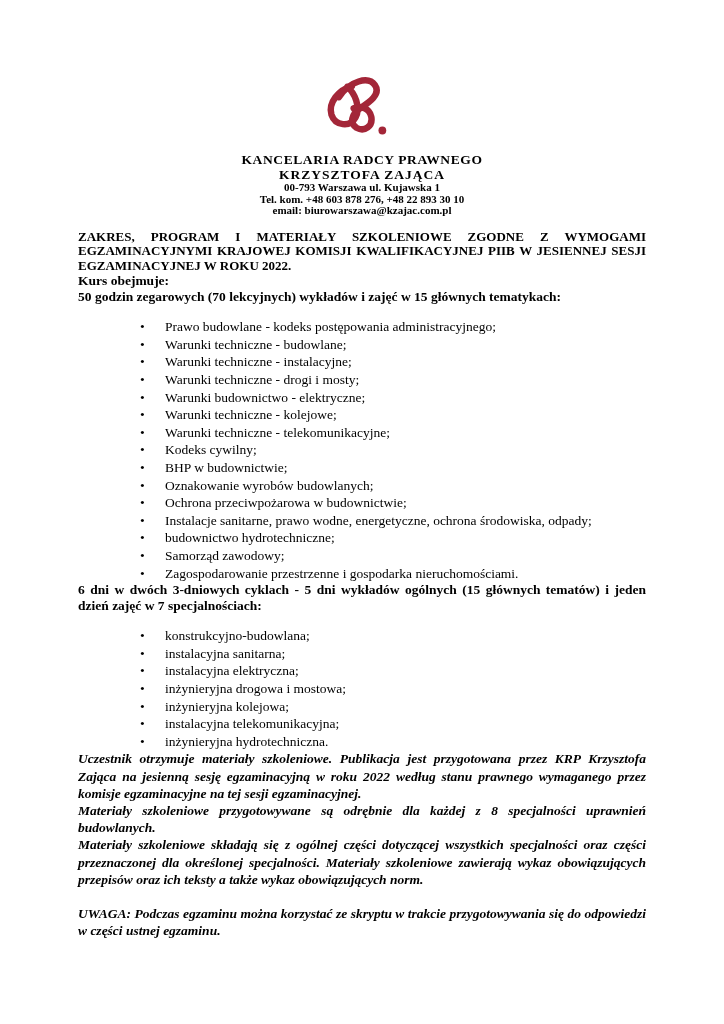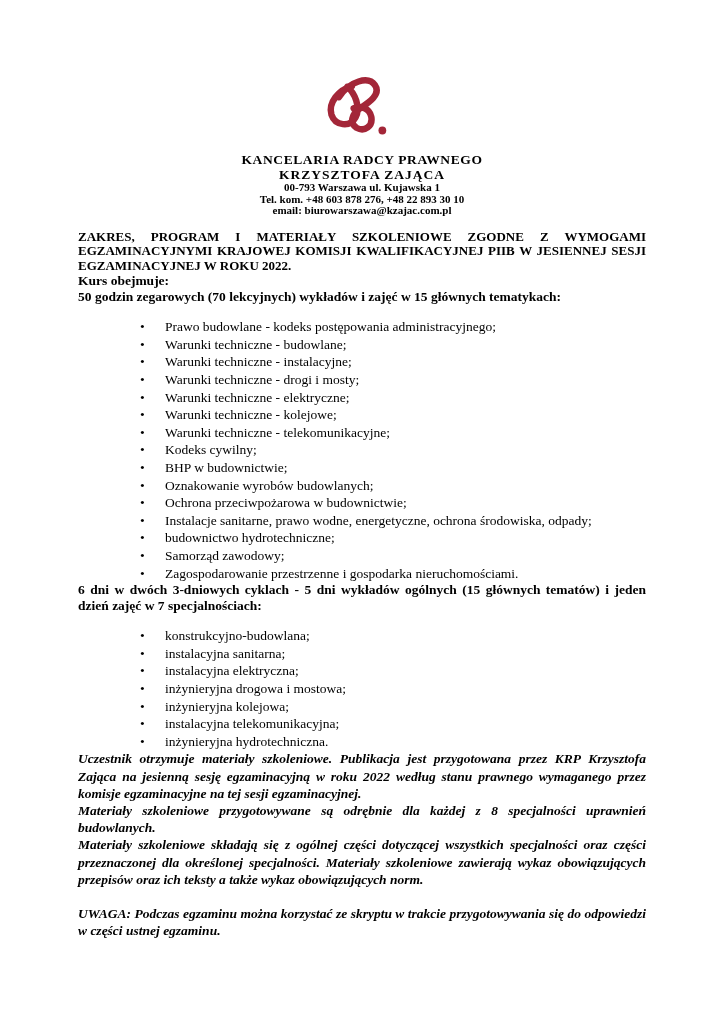--- a/index.html
+++ b/index.html
@@ -70,21 +70,21 @@
   <p class="doc-title">ZAKRES, PROGRAM I MATERIAŁY SZKOLENIOWE ZGODNE Z WYMOGAMI EGZAMINACYJNYMI KRAJOWEJ KOMISJI KWALIFIKACYJNEJ PIIB W JESIENNEJ SESJI EGZAMINACYJNEJ W ROKU 2022.</p>
 
   <p class="bold-line">Kurs obejmuje:</p>
   <p class="bold-line">50 godzin zegarowych (70 lekcyjnych) wykładów i zajęć w 15 głównych tematykach:</p>
 
   <ul class="bullets">
     <li>Prawo budowlane - kodeks postępowania administracyjnego;</li>
     <li>Warunki techniczne - budowlane;</li>
     <li>Warunki techniczne - instalacyjne;</li>
     <li>Warunki techniczne - drogi i mosty;</li>
-    <li>Warunki techniczne - elektryczne;</li>
+    <li>Warunki budownictwo - elektryczne;</li>
     <li>Warunki techniczne - kolejowe;</li>
     <li>Warunki techniczne - telekomunikacyjne;</li>
     <li>Kodeks cywilny;</li>
     <li>BHP w budownictwie;</li>
     <li>Oznakowanie wyrobów budowlanych;</li>
     <li>Ochrona przeciwpożarowa w budownictwie;</li>
     <li>Instalacje sanitarne, prawo wodne, energetyczne, ochrona środowiska, odpady;</li>
     <li>budownictwo hydrotechniczne;</li>
     <li>Samorząd zawodowy;</li>
     <li>Zagospodarowanie przestrzenne i gospodarka nieruchomościami.</li>

